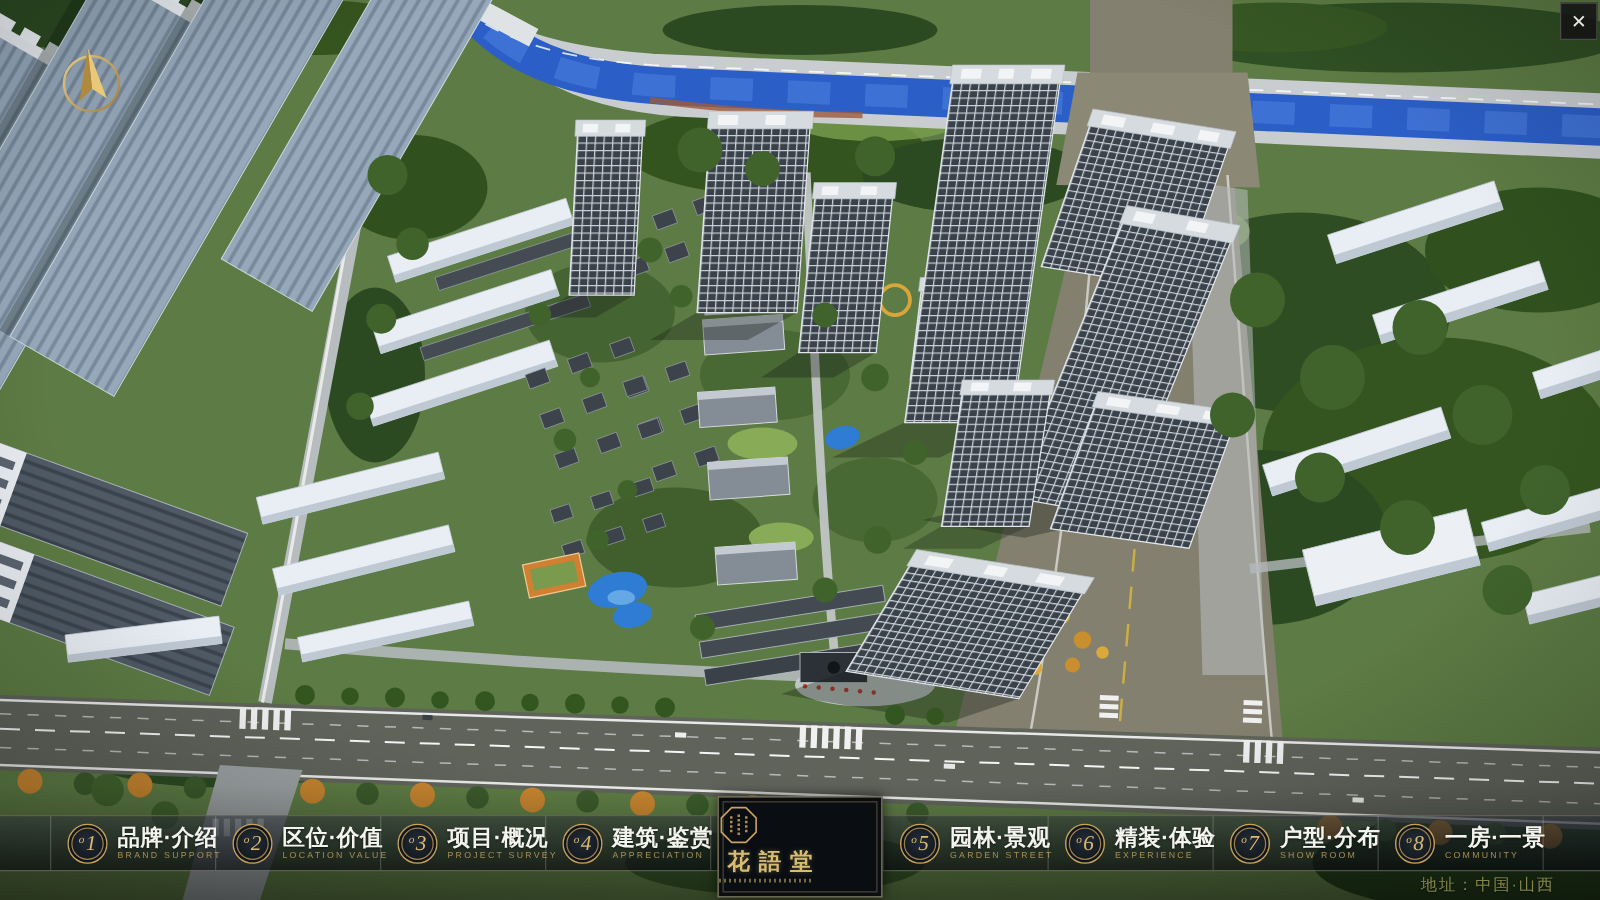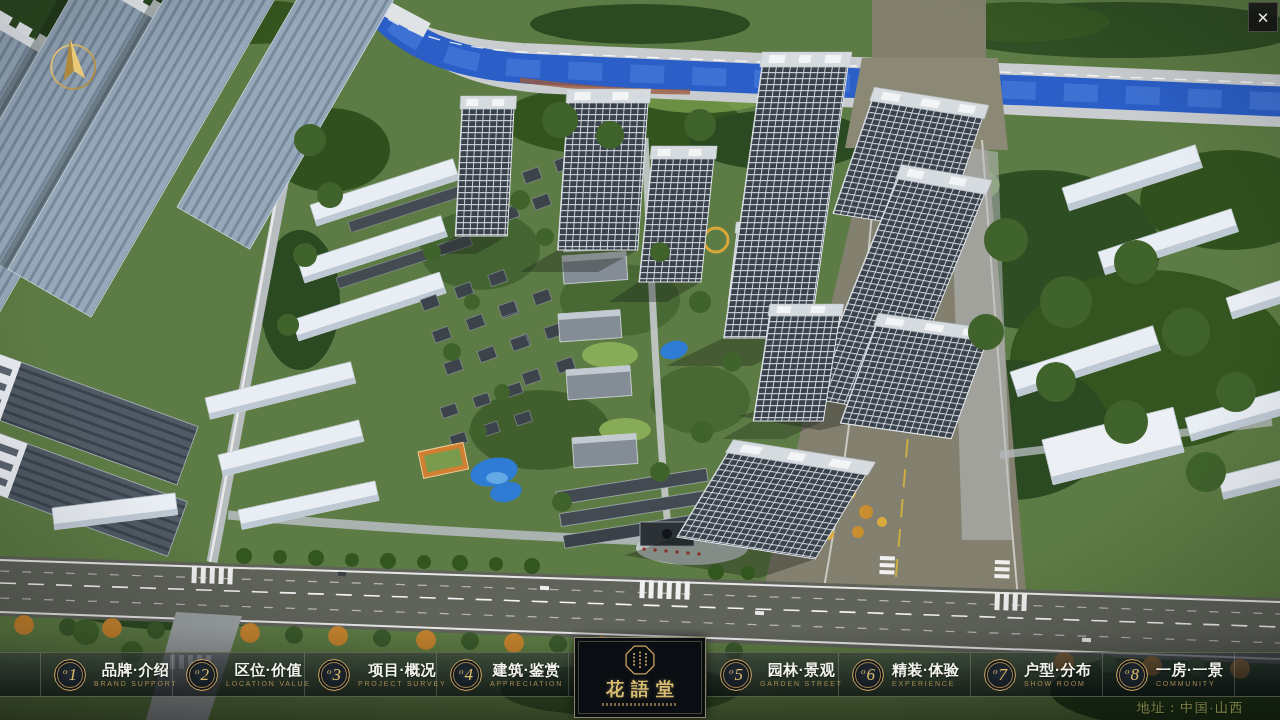--- a/index.html
+++ b/index.html
@@ -29,30 +29,30 @@
   .nav-end{width:0;border-left:1px solid rgba(225,225,210,.22);}
   .badge{flex:0 0 30px;width:30px;height:30px;border-radius:50%;
          border:1px solid #c9a25e;
          box-shadow:inset 0 0 0 2px #10151b, inset 0 0 0 3px rgba(201,162,94,.75);
          background:radial-gradient(circle at 50% 42%,#222b35,#0b1015);
          display:flex;align-items:center;justify-content:center;
          font-family:"Liberation Serif",serif;font-style:italic;color:#dcbb6c;}
   .badge .o{font-size:9px;margin:-7px 1px 0 0;}
   .badge .n{font-size:17px;}
   .nav-text{margin-left:8px;display:flex;flex-direction:column;justify-content:center;}
-  .nav-zh{font-size:15px;font-weight:bold;color:#f4f4ef;letter-spacing:.5px;
-          line-height:1.05;white-space:nowrap;text-shadow:0 1px 2px rgba(0,0,0,.6);text-align:center;}
+  .nav-zh{font-size:18px;font-weight:bold;color:#f4f4ef;letter-spacing:.5px;
+          line-height:1.05;white-space:nowrap;text-shadow:0 1px 2px rgba(0,0,0,.6);}
   .nav-en{font-size:7px;color:#a58d55;letter-spacing:1.8px;margin-top:2px;white-space:nowrap;}
 
   
   .logo-panel{position:absolute;left:574px;top:637px;width:132px;height:81px;
               box-sizing:border-box;background:#0a0e13;border:1px solid #8e8468;
               box-shadow:inset 0 0 0 3px #0a0e13, inset 0 0 0 4px rgba(150,138,100,.45),
                          0 0 10px rgba(0,0,0,.6);
-              display:flex;flex-direction:column;align-items:center;cursor:pointer;}
+              display:flex;flex-direction:column;align-items:flex-start;cursor:pointer;}
   .logo-emblem{margin-top:6px;width:32px;height:32px;}
   .logo-title{font-family:"Liberation Serif",serif;font-weight:bold;font-size:18px;
               color:#d8bc72;letter-spacing:7px;padding-left:7px;margin-top:1px;
               text-shadow:0 0 4px rgba(216,188,114,.35);}
   .logo-tagline{width:76px;height:3px;margin-top:2px;opacity:.7;
                 background:repeating-linear-gradient(90deg,#a88f55 0 2px,transparent 2px 4px);}
 
   
   .address{position:absolute;right:36px;top:699px;font-size:13px;color:#84864c;
            letter-spacing:1.5px;text-shadow:0 1px 1px rgba(0,0,0,.5);}

